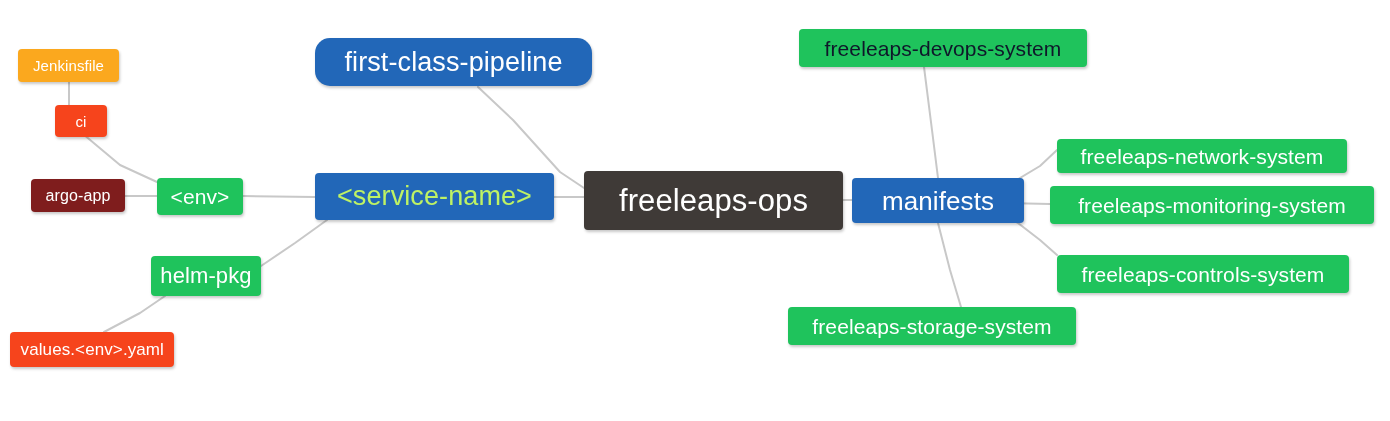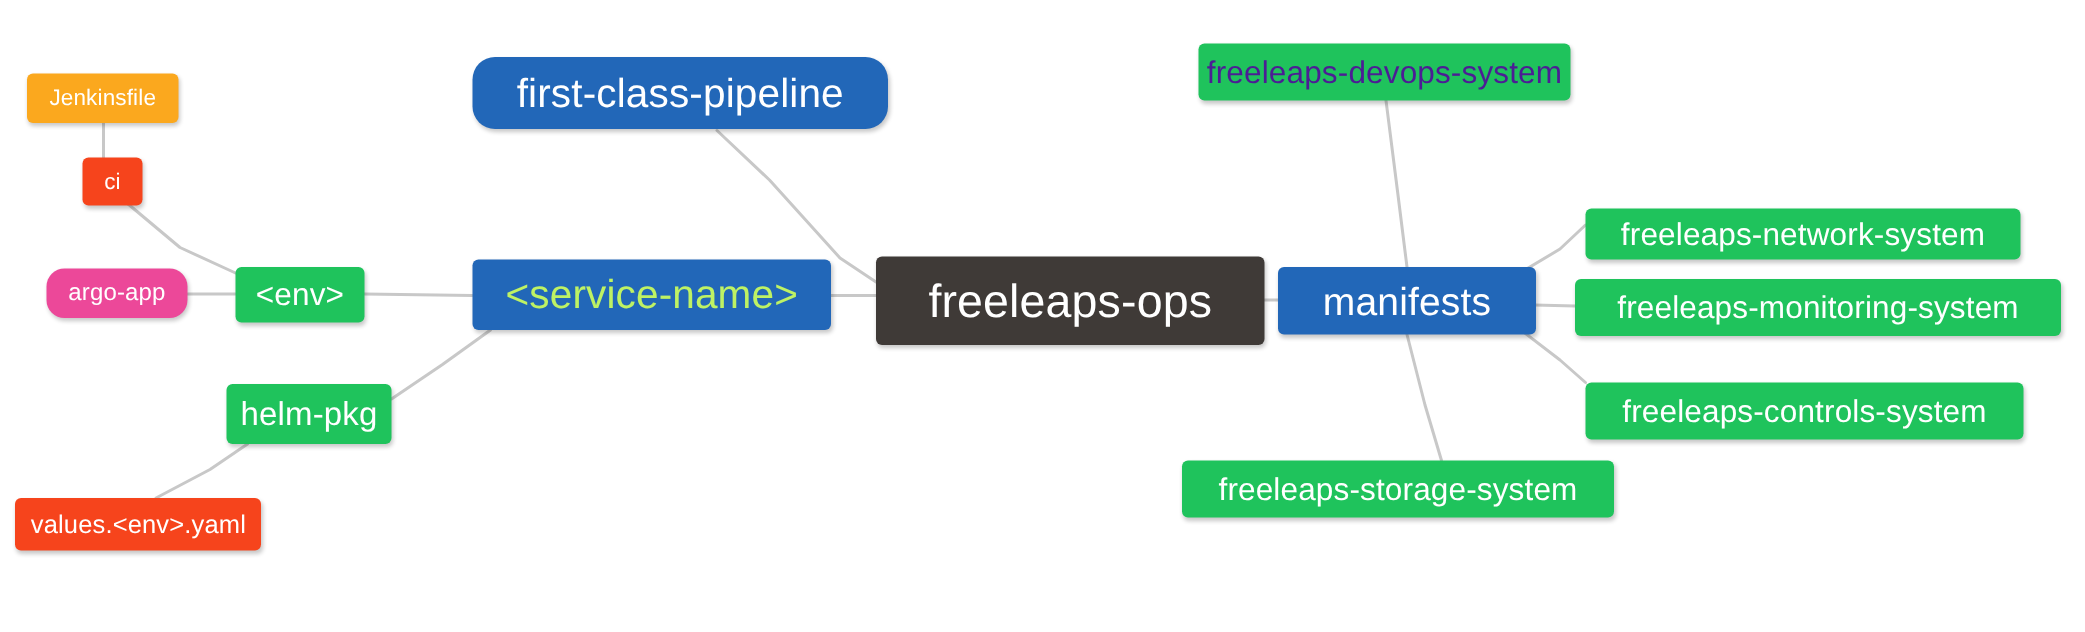--- a/index.html
+++ b/index.html
@@ -82,39 +82,39 @@
       </div>
       <div class="node blue" style="left: 315px; top: 38px; width: 277px; height: 48px; font-size: 27px; background: rgb(34, 103, 184); color: rgb(255, 255, 255); border-radius: 15px;">
         <span>first-class-pipeline</span>
       </div>
       <div class="node blue" style="left: 315px; top: 173px; width: 239px; height: 47px; font-size: 27px; background: rgb(34, 103, 184); color: #bef264;">
         <span>&lt;service-name&gt;</span>
       </div>
       <div class="node green" style="left: 157px; top: 178px; width: 86px; height: 37px; font-size: 21px; background: rgb(31, 195, 92); color: rgb(255, 255, 255);">
         <span>&lt;env&gt;</span>
       </div>
-      <div class="node red" style="left: 55px; top: 105px; width: 40px; height: 32px; font-size: 15px; background: rgb(246, 68, 28); color: rgb(255, 255, 255);">
+      <div class="node red" style="left: 55px; top: 105px; width: 52px; height: 32px; font-size: 15px; background: rgb(246, 68, 28); color: rgb(255, 255, 255);">
         <span>ci</span>
       </div>
       <div class="node orange" style="left: 18px; top: 25px; width: 101px; height: 33px; font-size: 15px; background: rgb(251, 168, 30); color: rgb(255, 255, 255); margin-top: 24px;">
         <span>Jenkinsfile</span>
       </div>
-      <div class="node red" style="left: 31px; top: 179px; width: 94px; height: 33px; font-size: 16px; background: #ec4899; color: rgb(255, 255, 255); border-radius: 12px;">
+      <div class="node red" style="left: 31px; top: 179px; width: 94px; height: 33px; font-size: 16px; background: #7f1d1d; color: rgb(255, 255, 255);">
         <span>argo-app</span>
       </div>
       <div class="node green" style="left: 151px; top: 256px; width: 110px; height: 40px; font-size: 22px; background: rgb(31, 195, 92); color: rgb(255, 255, 255);">
         <span>helm-pkg</span>
       </div>
       <div class="node red" style="left: 10px; top: 332px; width: 164px; height: 35px; font-size: 17px; background: rgb(246, 68, 28); color: rgb(255, 255, 255); justify-content: flex-end;">
         <span>values.&lt;env&gt;.yaml</span>
       </div>
       <div class="node blue" style="left: 852px; top: 178px; width: 172px; height: 45px; font-size: 26px; background: rgb(34, 103, 184); color: rgb(255, 255, 255);">
         <span>manifests</span>
       </div>
-      <div class="node green" style="left: 799px; top: 29px; width: 248px; height: 38px; font-size: 21px; background: rgb(31, 195, 92); color: #4c1d95;">
+      <div class="node green" style="left: 799px; top: 29px; width: 288px; height: 38px; font-size: 21px; background: rgb(31, 195, 92); color: #0f172a;">
         <span>freeleaps-devops-system</span>
       </div>
       <div class="node green" style="left: 1057px; top: 112px; width: 290px; height: 34px; font-size: 21px; background: rgb(31, 195, 92); color: rgb(255, 255, 255); margin-top: 27px;">
         <span>freeleaps-network-system</span>
       </div>
       <div class="node green" style="left: 1050px; top: 186px; width: 324px; height: 38px; font-size: 21px; background: rgb(31, 195, 92); color: rgb(255, 255, 255);">
         <span>freeleaps-monitoring-system</span>
       </div>
       <div class="node green" style="left: 1057px; top: 255px; width: 292px; height: 38px; font-size: 21px; background: rgb(31, 195, 92); color: rgb(255, 255, 255);">
         <span>freeleaps-controls-system</span>

